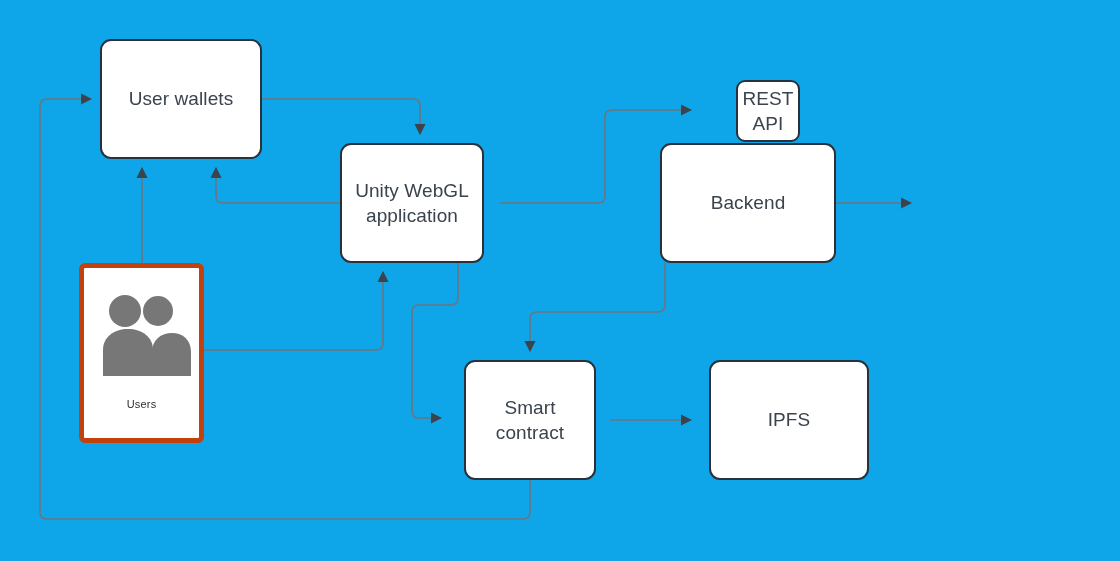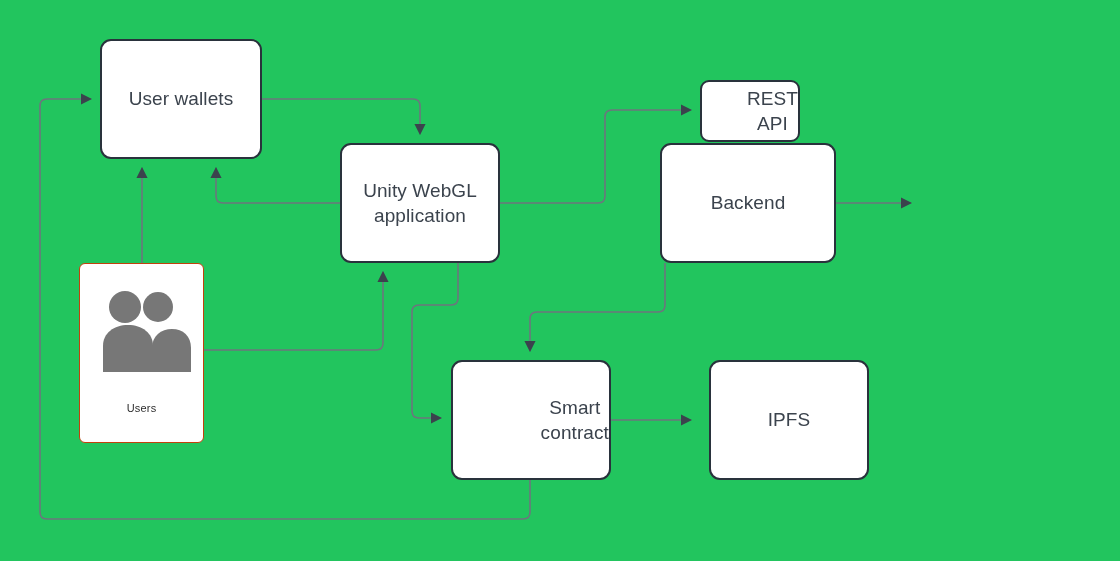--- a/index.html
+++ b/index.html
@@ -10,21 +10,21 @@
   body {
     width: 1120px;
     height: 561px;
     font-family: "Liberation Sans", sans-serif;
     overflow: hidden;
   }
   #diagram-root {
     position: relative;
     width: 1120px;
     height: 561px;
-    background: #22c55e;
+    background: #0ea5e9;
   }
   #connector-layer {
     position: absolute;
     left: 0;
     top: 0;
     width: 1120px;
     height: 561px;
   }
   .node {
     position: absolute;
@@ -40,21 +40,21 @@
     font-size: 19px;
     line-height: 1.32;
     letter-spacing: 0.1px;
     z-index: 2;
   }
 
   .users-panel {
     position: absolute;
     box-sizing: border-box;
     background: #ffffff;
-    border: 1px solid #c2410c;
+    border: 5px solid #c2410c;
     border-radius: 6px;
     z-index: 2;
     display: flex;
     flex-direction: column;
     align-items: center;
     justify-content: flex-start;
   }
   .users-icon-wrap {
     margin-top: 24px;
     width: 104px;
@@ -110,40 +110,40 @@
       <path d="M 610,420 L 691,420" marker-end="url(#arrow-light)"></path>
 
       <path d="M 530,480 L 530,512 Q 530,519 523,519 L 47,519 Q 40,519 40,512 L 40,106 Q 40,99 47,99 L 91,99" marker-end="url(#arrow-light)"></path>
     </g>
   </svg>
 
   <div class="node" style="left:100px; top:39px; width:162px; height:120px;">
     <span>User wallets</span>
   </div>
 
-  <div class="node" style="left:340px; top:143px; width:160px; height:120px;">
+  <div class="node" style="left:340px; top:143px; width:144px; height:120px;">
     <span>
       <span>Unity WebGL</span><br>
       <span>application</span>
     </span>
   </div>
 
-  <div class="node" style="left:700px; top:80px; width:100px; height:62px; border-radius:9px;justify-content:flex-end;">
+  <div class="node" style="left:736px; top:80px; width:64px; height:62px; border-radius:9px;">
     <span>
       <span>REST</span><br>
       <span>API</span>
     </span>
   </div>
 
   <div class="node" style="left:660px; top:143px; width:176px; height:120px;">
     <span>Backend</span>
   </div>
 
 
-  <div class="node" style="left:451px; top:360px; width:160px; height:120px;justify-content:flex-end;">
+  <div class="node" style="left:464px; top:360px; width:132px; height:120px;">
     <span>
       <span>Smart</span><br>
       <span>contract</span>
     </span>
   </div>
 
   <div class="node" style="left:700px; top:360px; width:160px; height:120px;margin-left:9px;">
     <span>IPFS</span>
   </div>
 

